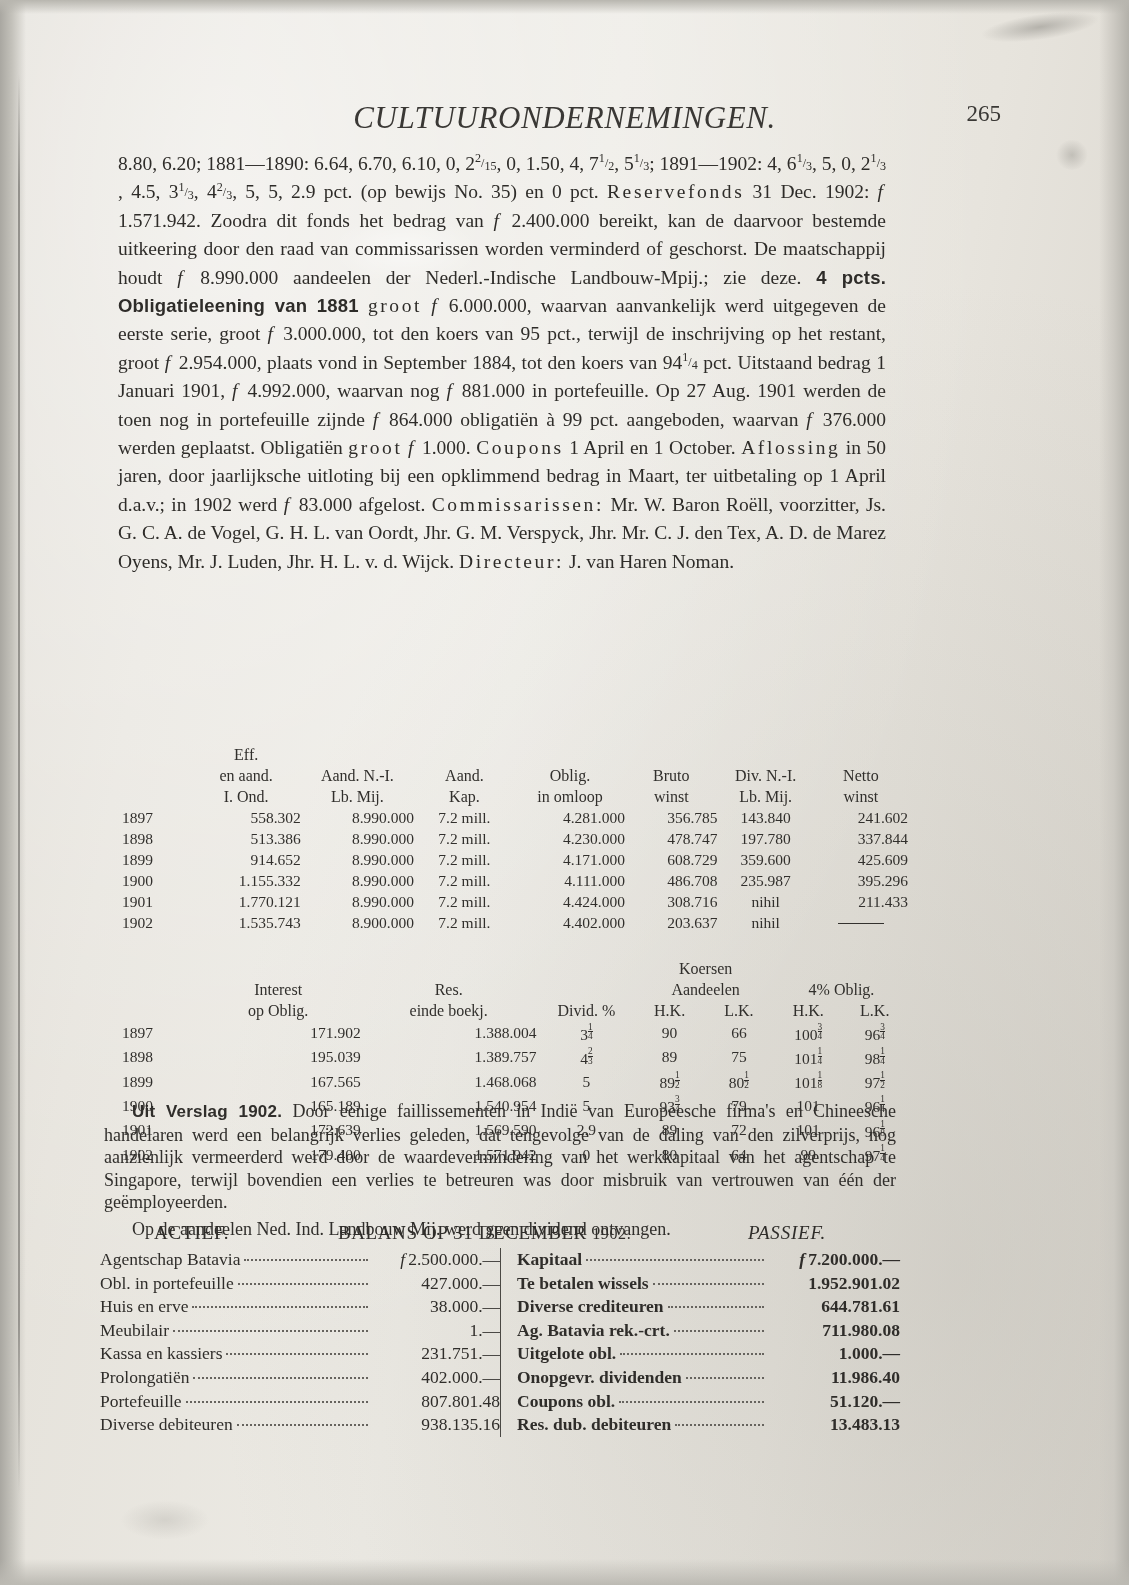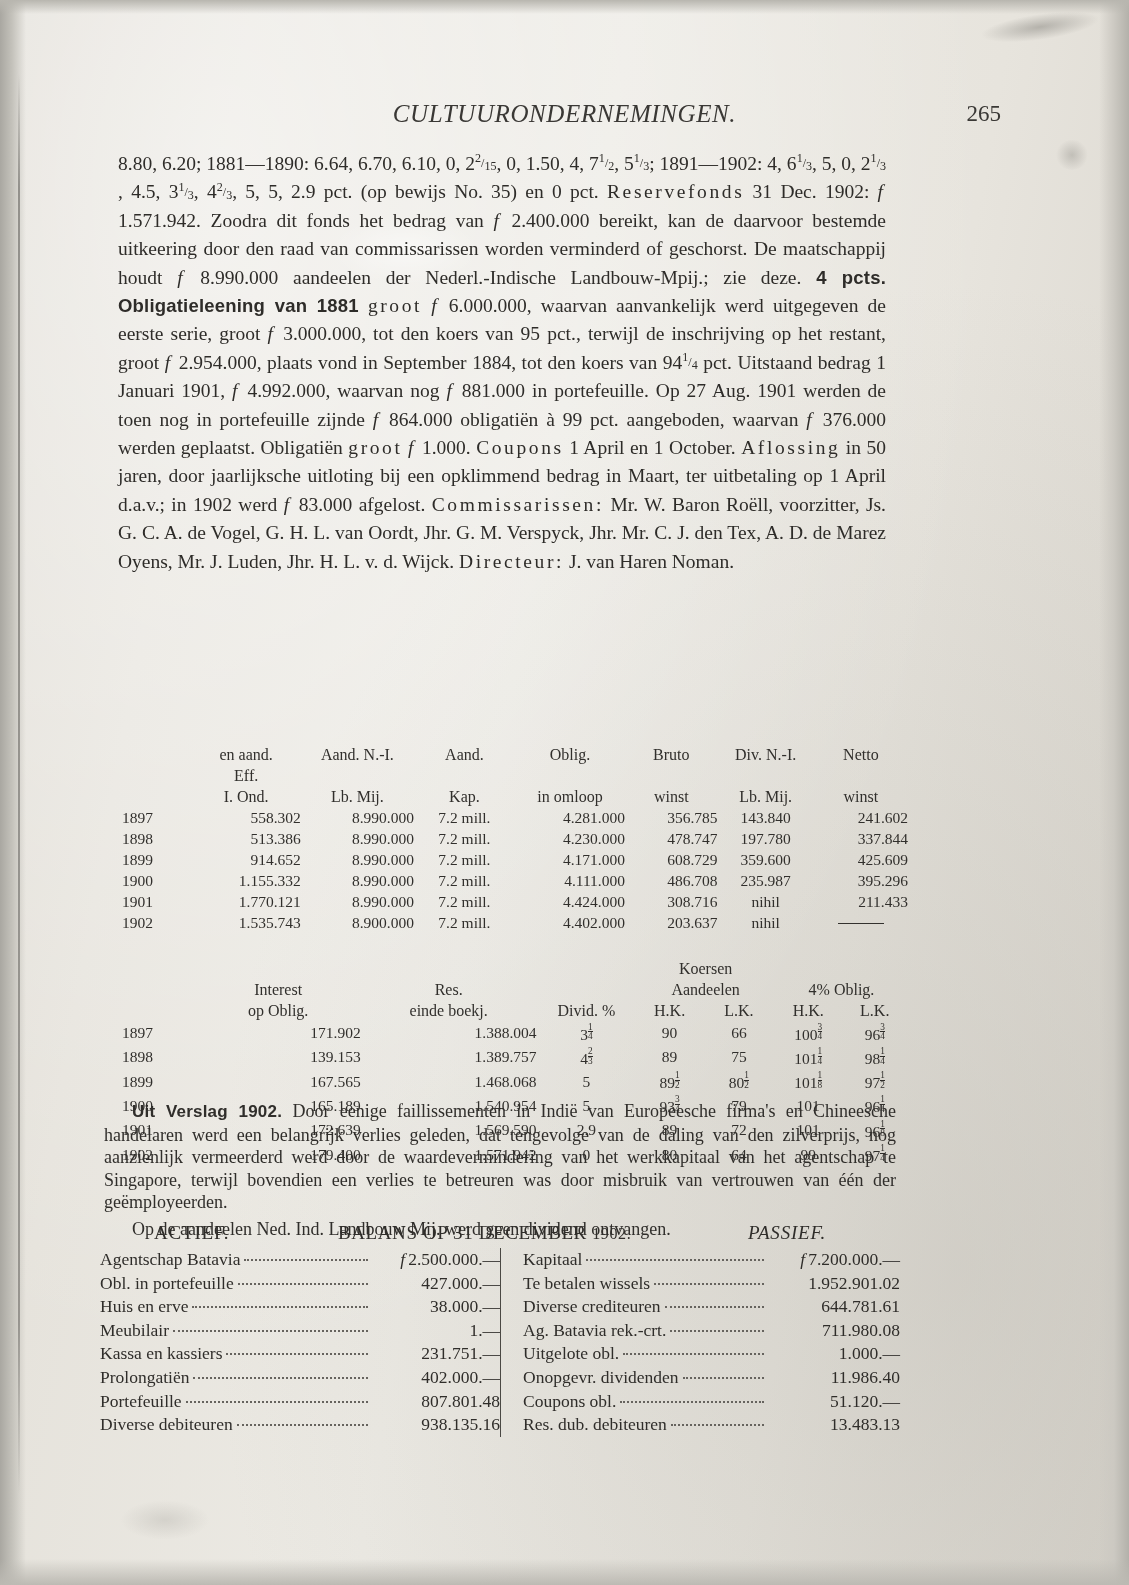--- a/index.html
+++ b/index.html
@@ -38,21 +38,21 @@
   .sm3{left:330px;top:215px;width:150px;height:70px;
     background:radial-gradient(ellipse,rgba(255,255,255,.5),rgba(255,255,255,0) 70%);}
   .sm4{left:120px;top:1500px;width:90px;height:40px;
     background:radial-gradient(ellipse,rgba(150,148,142,.25),rgba(150,148,142,0) 70%);}
 
   .content{position:absolute;left:0;top:0;width:1129px;height:1585px;}
 
   
   .hdr{position:absolute;left:0;top:100px;width:1129px;height:34px;}
   .hdr-title{position:absolute;left:0;width:1129px;text-align:center;
-    font-style:italic;font-size:25px;letter-spacing:.6px;color:#3a3835;}
+    font-style:italic;font-size:31px;letter-spacing:.6px;color:#3a3835;}
   .hdr-page{position:absolute;right:128px;top:1px;font-size:23px;color:#3a3835;}
 
   
   .body{position:absolute;left:118px;top:150px;width:768px;
     font-size:19.5px;line-height:28.4px;text-align:justify;color:#2e2c29;}
   .body p{margin:0;}
   .bold{font-family:"Liberation Sans",sans-serif;font-weight:bold;font-size:18.5px;letter-spacing:.2px;}
   .sp{letter-spacing:2.6px;}
   .ital{font-style:italic;}
   .frac{display:inline-block;font-size:.62em;line-height:1;vertical-align:.18em;}
@@ -88,21 +88,21 @@
 
   
   .bal{position:absolute;left:100px;top:1222px;width:800px;color:#2f2d2a;}
   .bal-head{position:relative;height:26px;font-size:19px;}
   .bal-actief{position:absolute;left:54px;letter-spacing:.8px;}
   .bal-title{position:absolute;left:238px;letter-spacing:.6px;}
   .bal-title .yr{font-size:16px;}
   .bal-passief{position:absolute;left:648px;letter-spacing:.8px;font-style:italic;}
   .bal-body{display:flex;font-size:17.5px;line-height:23.6px;}
   .bal-col{width:50%;}
-  .bal-col.right{border-left:1.6px solid #4a4844;padding-left:22px;box-sizing:border-box;}
+  .bal-col.right{border-left:1.6px solid #4a4844;padding-left:16px;box-sizing:border-box;font-weight:bold;}
   .bal-row{display:flex;align-items:baseline;white-space:nowrap;}
   .bal-lbl{flex:0 0 auto;}
   .bal-dots{flex:1 1 auto;margin:0 4px;overflow:hidden;
     border-bottom:2px dotted #66635e;transform:translateY(-4px);min-width:14px;}
   .bal-val{flex:0 0 auto;text-align:right;}
   .bal-col.left .bal-val{width:128px;}
   .bal-col.right .bal-val{width:132px;}
   .fl{font-style:italic;padding-right:3px;}
 </style>
 </head>
@@ -132,37 +132,37 @@
       <span>35) en 0 pct. </span><span class="sp">Reservefonds</span><span> 31 Dec. 1902: </span><span class="ital fl">f</span><span> 1.571.942. Zoodra</span>
       <span>dit fonds het bedrag van </span><span class="ital fl">f</span><span> 2.400.000 bereikt, kan de daarvoor bestemde uitkeering door den raad van commissarissen worden verminderd of geschorst. De maatschappij houdt </span><span class="ital fl">f</span><span> 8.990.000 aandeelen der Nederl.-Indische Landbouw-Mpij.; zie deze. </span><span class="bold">4 pcts. Obligatieleening van 1881</span>
       <span class="sp">groot</span> <span class="ital fl">f</span><span> 6.000.000, waarvan aanvankelijk werd uitgegeven de eerste serie, groot </span><span class="ital fl">f</span><span> 3.000.000, tot den koers van 95 pct., terwijl de inschrijving op het restant, groot </span><span class="ital fl">f</span><span> 2.954.000, plaats vond in September 1884, tot den koers van 94</span><span class="frac"><sup>1</sup>/<sub>4</sub></span><span> pct. Uitstaand bedrag 1 Januari 1901, </span><span class="ital fl">f</span><span> 4.992.000, waarvan nog </span><span class="ital fl">f</span><span> 881.000 in portefeuille. Op 27 Aug. 1901 werden de toen nog in portefeuille zijnde </span><span class="ital fl">f</span><span> 864.000 obligatiën à 99 pct. aangeboden, waarvan </span><span class="ital fl">f</span><span> 376.000 werden geplaatst. Obligatiën </span><span class="sp">groot</span> <span class="ital fl">f</span><span> 1.000. </span><span class="sp">Coupons</span><span> 1 April en 1 October. </span><span class="sp">Aflossing</span><span> in 50 jaren, door jaarlijksche uitloting bij een opklimmend bedrag in Maart, ter uitbetaling op 1 April d.a.v.; in 1902 werd </span><span class="ital fl">f</span><span> 83.000 afgelost. </span><span class="sp">Commissarissen:</span><span> Mr. W. Baron Roëll, voorzitter, Js. G. C. A. de Vogel, G. H. L. van Oordt, Jhr. G. M. Verspyck, Jhr. Mr. C. J. den Tex, A. D. de Marez Oyens, Mr. J. Luden, Jhr. H. L. v. d. Wijck. </span><span class="sp">Directeur:</span><span> J. van Haren Noman.</span></p>
     </div>
 
     <div class="tbl" id="table1">
       <table>
         <thead>
           <tr>
             <th class="col-year"></th>
+            <th class="hd calign" style="width:120px">Eff.</th>
+            <th class="hd calign" style="width:122px"></th>
+            <th class="hd calign" style="width:112px"></th>
+            <th class="hd calign" style="width:120px"></th>
+            <th class="hd calign" style="width:102px"></th>
+            <th class="hd calign" style="width:104px"></th>
+            <th class="hd calign" style="width:104px"></th>
+          </tr>
+          <tr>
+            <th class="col-year"></th>
             <th class="hd calign">en aand.</th>
             <th class="hd calign">Aand. N.-I.</th>
             <th class="hd calign">Aand.</th>
             <th class="hd calign">Oblig.</th>
             <th class="hd calign">Bruto</th>
             <th class="hd calign">Div. N.-I.</th>
             <th class="hd calign">Netto</th>
-          </tr>
-          <tr>
-            <th class="col-year"></th>
-            <th class="hd calign" style="width:120px">Eff.</th>
-            <th class="hd calign" style="width:122px"></th>
-            <th class="hd calign" style="width:112px"></th>
-            <th class="hd calign" style="width:120px"></th>
-            <th class="hd calign" style="width:102px"></th>
-            <th class="hd calign" style="width:104px"></th>
-            <th class="hd calign" style="width:104px"></th>
           </tr>
           <tr>
             <th class="col-year"></th>
             <th class="hd calign">I. Ond.</th>
             <th class="hd calign">Lb. Mij.</th>
             <th class="hd calign">Kap.</th>
             <th class="hd calign">in omloop</th>
             <th class="hd calign">winst</th>
             <th class="hd calign">Lb. Mij.</th>
             <th class="hd calign">winst</th>
@@ -269,21 +269,21 @@
               <td class="ralign">171.902</td>
               <td class="ralign">1.388.004</td>
               <td class="calign">3<span class="vf"><span>1</span><span class="dn">4</span></span></td>
               <td class="calign">90</td>
               <td class="calign">66</td>
               <td class="calign">100<span class="vf"><span>3</span><span class="dn">4</span></span></td>
               <td class="calign">96<span class="vf"><span>3</span><span class="dn">4</span></span></td>
             </tr>
             <tr>
               <td class="col-year">1898</td>
-              <td class="ralign">139.153</td>
+              <td class="ralign">195.039</td>
               <td class="ralign">1.389.757</td>
               <td class="calign">4<span class="vf"><span>2</span><span class="dn">3</span></span></td>
               <td class="calign">89</td>
               <td class="calign">75</td>
               <td class="calign">101<span class="vf"><span>1</span><span class="dn">4</span></span></td>
               <td class="calign">98<span class="vf"><span>1</span><span class="dn">4</span></span></td>
             </tr>
             <tr>
               <td class="col-year">1899</td>
               <td class="ralign">167.565</td>

